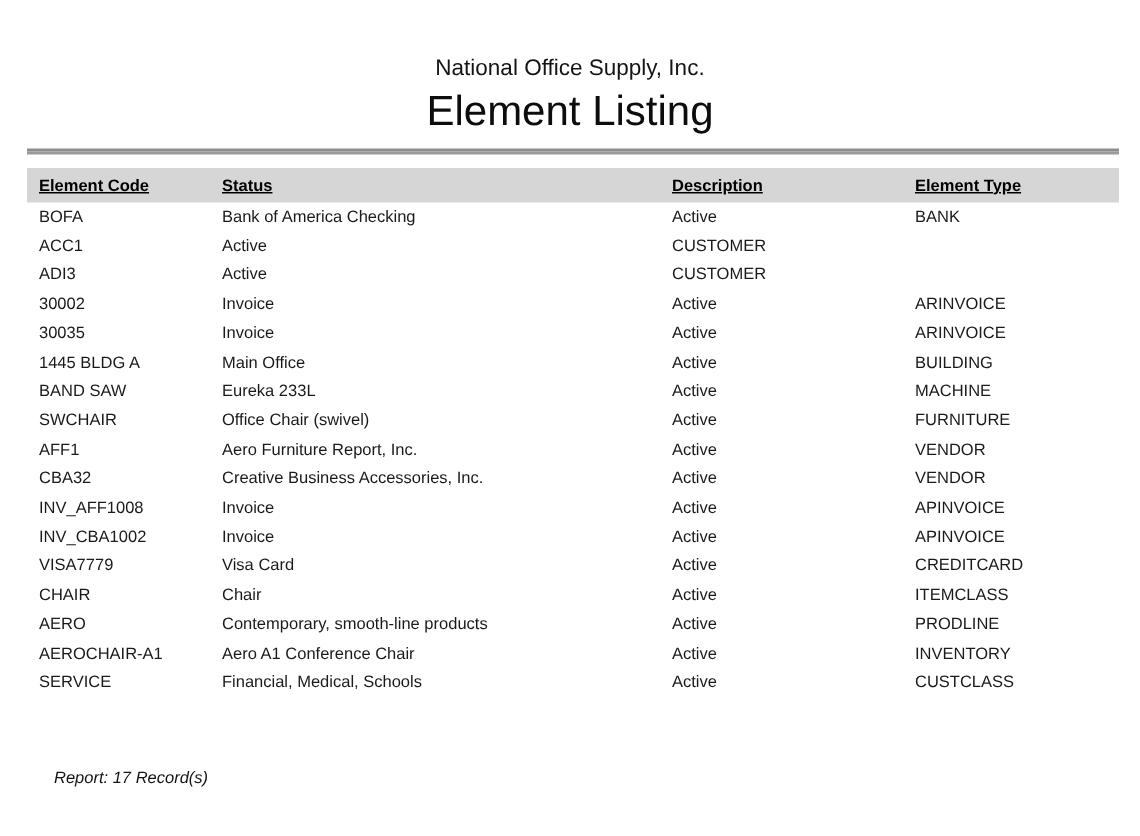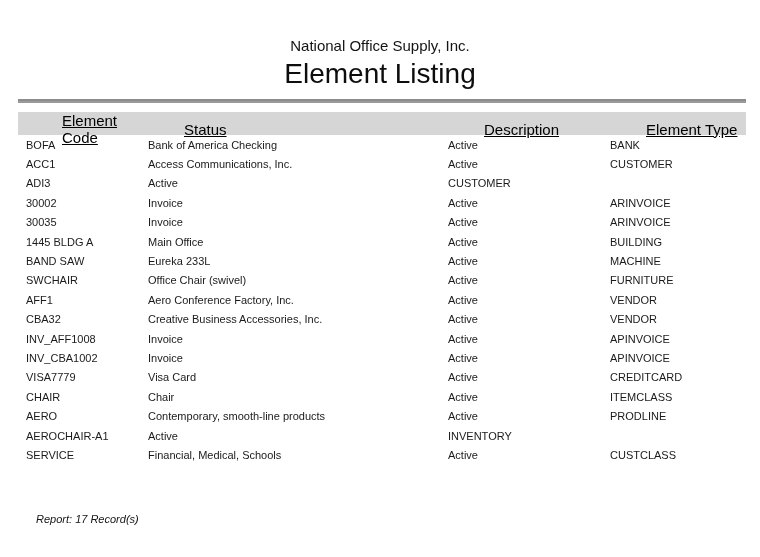--- a/index.html
+++ b/index.html
@@ -17,21 +17,21 @@
   }
   .double-rule {
     position:absolute; left:18px; top:99px; width:728px; height:2px;
     border-top:2px solid #8c8c8c; border-bottom:2px solid #9a9a9a;
   }
 
   .report-table { position:absolute; left:18px; top:112px; width:728px; }
   .row { display:grid; grid-template-columns:130px 300px 162px 136px; align-items:center; }
   .header-row { background:#d6d6d7; height:23px; }
   .header-row .cell {
-    font-size:15px; font-weight:normal; text-decoration:underline; color:#000;margin-left:36px;
+    font-size:11px; font-weight:bold; text-decoration:underline; color:#000;
   }
   .data-row { height:19.4px; }
   .data-row .cell { font-size:11px; color:#1a1a1a; white-space:nowrap; }
   .cell:first-child { padding-left:8px; }
 
   .report-footer {
     position:absolute; left:36px; top:513px;
     font-size:11px; font-style:italic; color:#141414;
   }
 </style>
@@ -55,21 +55,20 @@
     </div>
     <div id="table-body">
         <div class="row data-row">
           <div class="cell">BOFA</div>
           <div class="cell">Bank of America Checking</div>
           <div class="cell">Active</div>
           <div class="cell">BANK</div>
         </div>
         <div class="row data-row">
           <div class="cell">ACC1</div>
-          <div class="cell">Access Communications, Inc.</div>
           <div class="cell">Active</div>
           <div class="cell">CUSTOMER</div>
         </div>
         <div class="row data-row">
           <div class="cell">ADI3</div>
           <div class="cell">Active</div>
           <div class="cell">CUSTOMER</div>
         </div>
         <div class="row data-row">
           <div class="cell">30002</div>
@@ -96,21 +95,21 @@
           <div class="cell">MACHINE</div>
         </div>
         <div class="row data-row">
           <div class="cell">SWCHAIR</div>
           <div class="cell">Office Chair (swivel)</div>
           <div class="cell">Active</div>
           <div class="cell">FURNITURE</div>
         </div>
         <div class="row data-row">
           <div class="cell">AFF1</div>
-          <div class="cell">Aero Conference Factory, Inc.</div>
+          <div class="cell">Aero Furniture Report, Inc.</div>
           <div class="cell">Active</div>
           <div class="cell">VENDOR</div>
         </div>
         <div class="row data-row">
           <div class="cell">CBA32</div>
           <div class="cell">Creative Business Accessories, Inc.</div>
           <div class="cell">Active</div>
           <div class="cell">VENDOR</div>
         </div>
         <div class="row data-row">
@@ -138,20 +137,21 @@
           <div class="cell">ITEMCLASS</div>
         </div>
         <div class="row data-row">
           <div class="cell">AERO</div>
           <div class="cell">Contemporary, smooth-line products</div>
           <div class="cell">Active</div>
           <div class="cell">PRODLINE</div>
         </div>
         <div class="row data-row">
           <div class="cell">AEROCHAIR-A1</div>
+          <div class="cell">Aero A1 Conference Chair</div>
           <div class="cell">Active</div>
           <div class="cell">INVENTORY</div>
         </div>
         <div class="row data-row">
           <div class="cell">SERVICE</div>
           <div class="cell">Financial, Medical, Schools</div>
           <div class="cell">Active</div>
           <div class="cell">CUSTCLASS</div>
         </div>
       </div>

